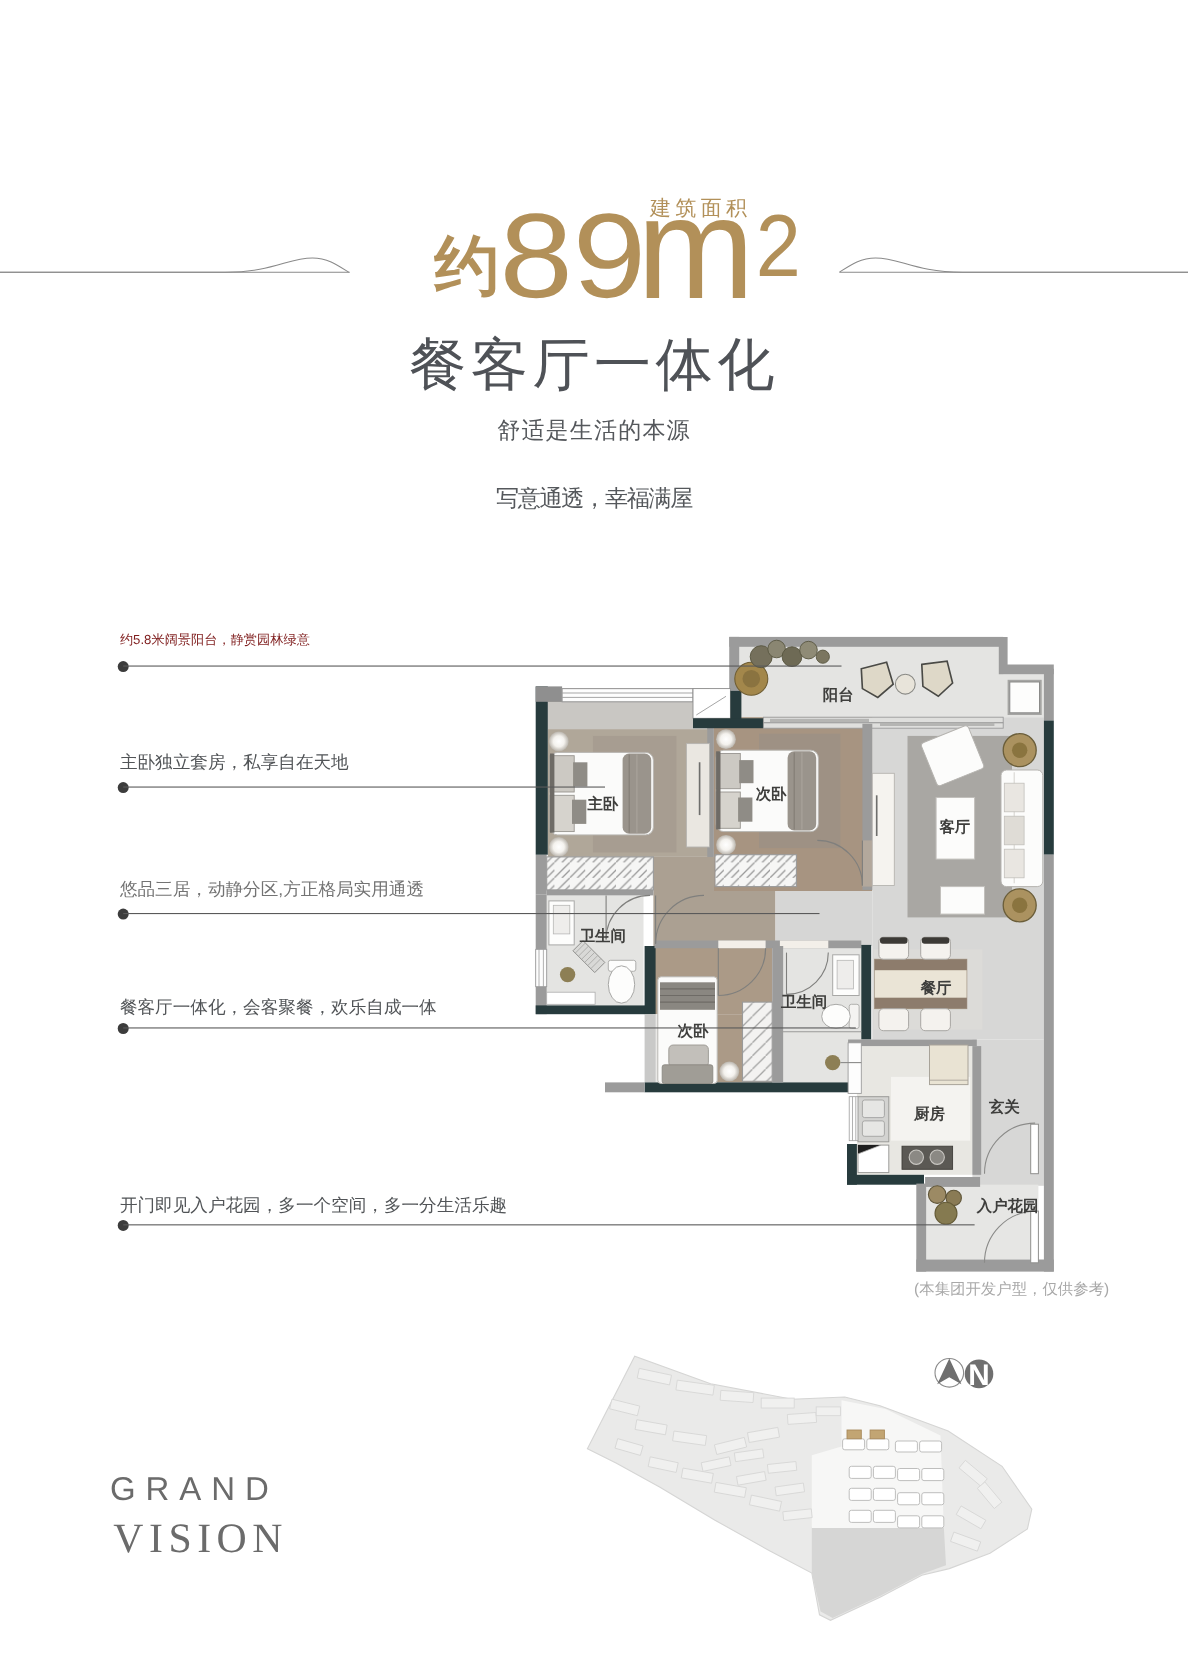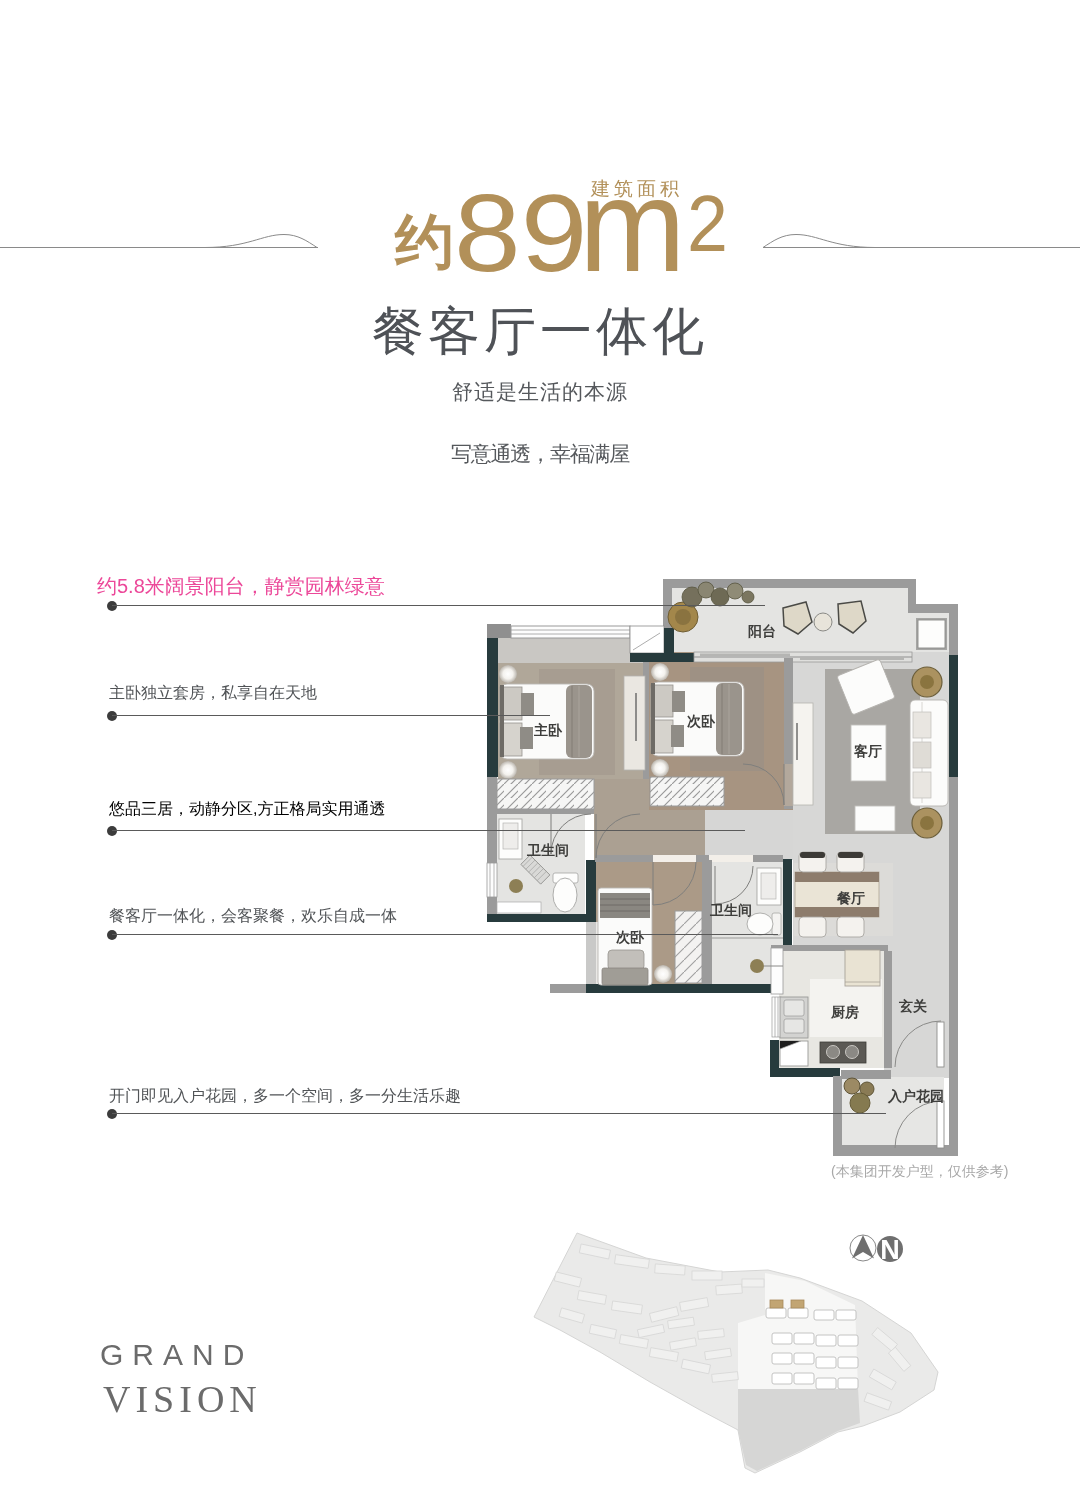--- a/index.html
+++ b/index.html
@@ -26,31 +26,31 @@
   <span class="abs" style="left:4px;top:5px;font-size:59px;line-height:1;font-weight:bold">约</span>
   <span class="abs" style="left:63px;top:-29px;font-size:109px;line-height:1;transform:scaleX(1.1);transform-origin:0 0">89</span>
   <span class="abs" style="left:188px;top:-48px;font-size:132px;line-height:1;transform:scaleX(0.97);transform-origin:0 0">m</span>
   <span class="abs" style="left:296px;top:-24px;font-size:80px;line-height:1;transform:scaleX(0.92);transform-origin:0 0">2</span>
 </div>
 
 <div class="abs" style="left:540px;top:297px;transform:translateX(-50%);font-size:52px;letter-spacing:4px;color:#4f5257;white-space:nowrap">餐客厅一体化</div>
 
 <div class="abs" style="left:540px;top:376px;transform:translateX(-50%);font-size:21px;line-height:31px;color:#55585c;text-align:center;white-space:nowrap"><span style="letter-spacing:1px">舒适是生活的本源</span><br><br><span style="letter-spacing:-1.2px">写意通透，幸福满屋</span></div>
 
-<div class="abs" style="left:97px;top:573px;font-size:20px;color:#ec4899">约5.8米阔景阳台，静赏园林绿意</div>
+<div class="abs" style="left:109px;top:573px;font-size:12px;color:#7f1d1d">约5.8米阔景阳台，静赏园林绿意</div>
 
 <div class="abs lz" style="left:107px;top:601px;width:10px;height:10px;border-radius:50%;background:#3c3c3c"></div>
 <div class="abs lz" style="left:112px;top:605px;width:653px;height:1px;background:#5a5a5a"></div>
 
 <div class="abs" style="left:109px;top:683px;font-size:16px;color:#515457">主卧独立套房，私享自在天地</div>
 
 <div class="abs lz" style="left:107px;top:711px;width:10px;height:10px;border-radius:50%;background:#3c3c3c"></div>
 <div class="abs lz" style="left:112px;top:715px;width:438px;height:1px;background:#5a5a5a"></div>
 
-<div class="abs" style="left:109px;top:799px;font-size:16px;color:#000000">悠品三居，动静分区,方正格局实用通透</div>
+<div class="abs" style="left:109px;top:799px;font-size:16px;color:#737373">悠品三居，动静分区,方正格局实用通透</div>
 
 <div class="abs lz" style="left:107px;top:826px;width:10px;height:10px;border-radius:50%;background:#3c3c3c"></div>
 <div class="abs lz" style="left:112px;top:830px;width:633px;height:1px;background:#5a5a5a"></div>
 
 <div class="abs" style="left:109px;top:906px;font-size:16px;color:#515457">餐客厅一体化，会客聚餐，欢乐自成一体</div>
 
 <div class="abs lz" style="left:107px;top:930px;width:10px;height:10px;border-radius:50%;background:#3c3c3c"></div>
 <div class="abs lz" style="left:112px;top:934px;width:666px;height:1px;background:#5a5a5a"></div>
 
 <div class="abs" style="left:109px;top:1086px;font-size:16px;color:#515457">开门即见入户花园，多一个空间，多一分生活乐趣</div>

